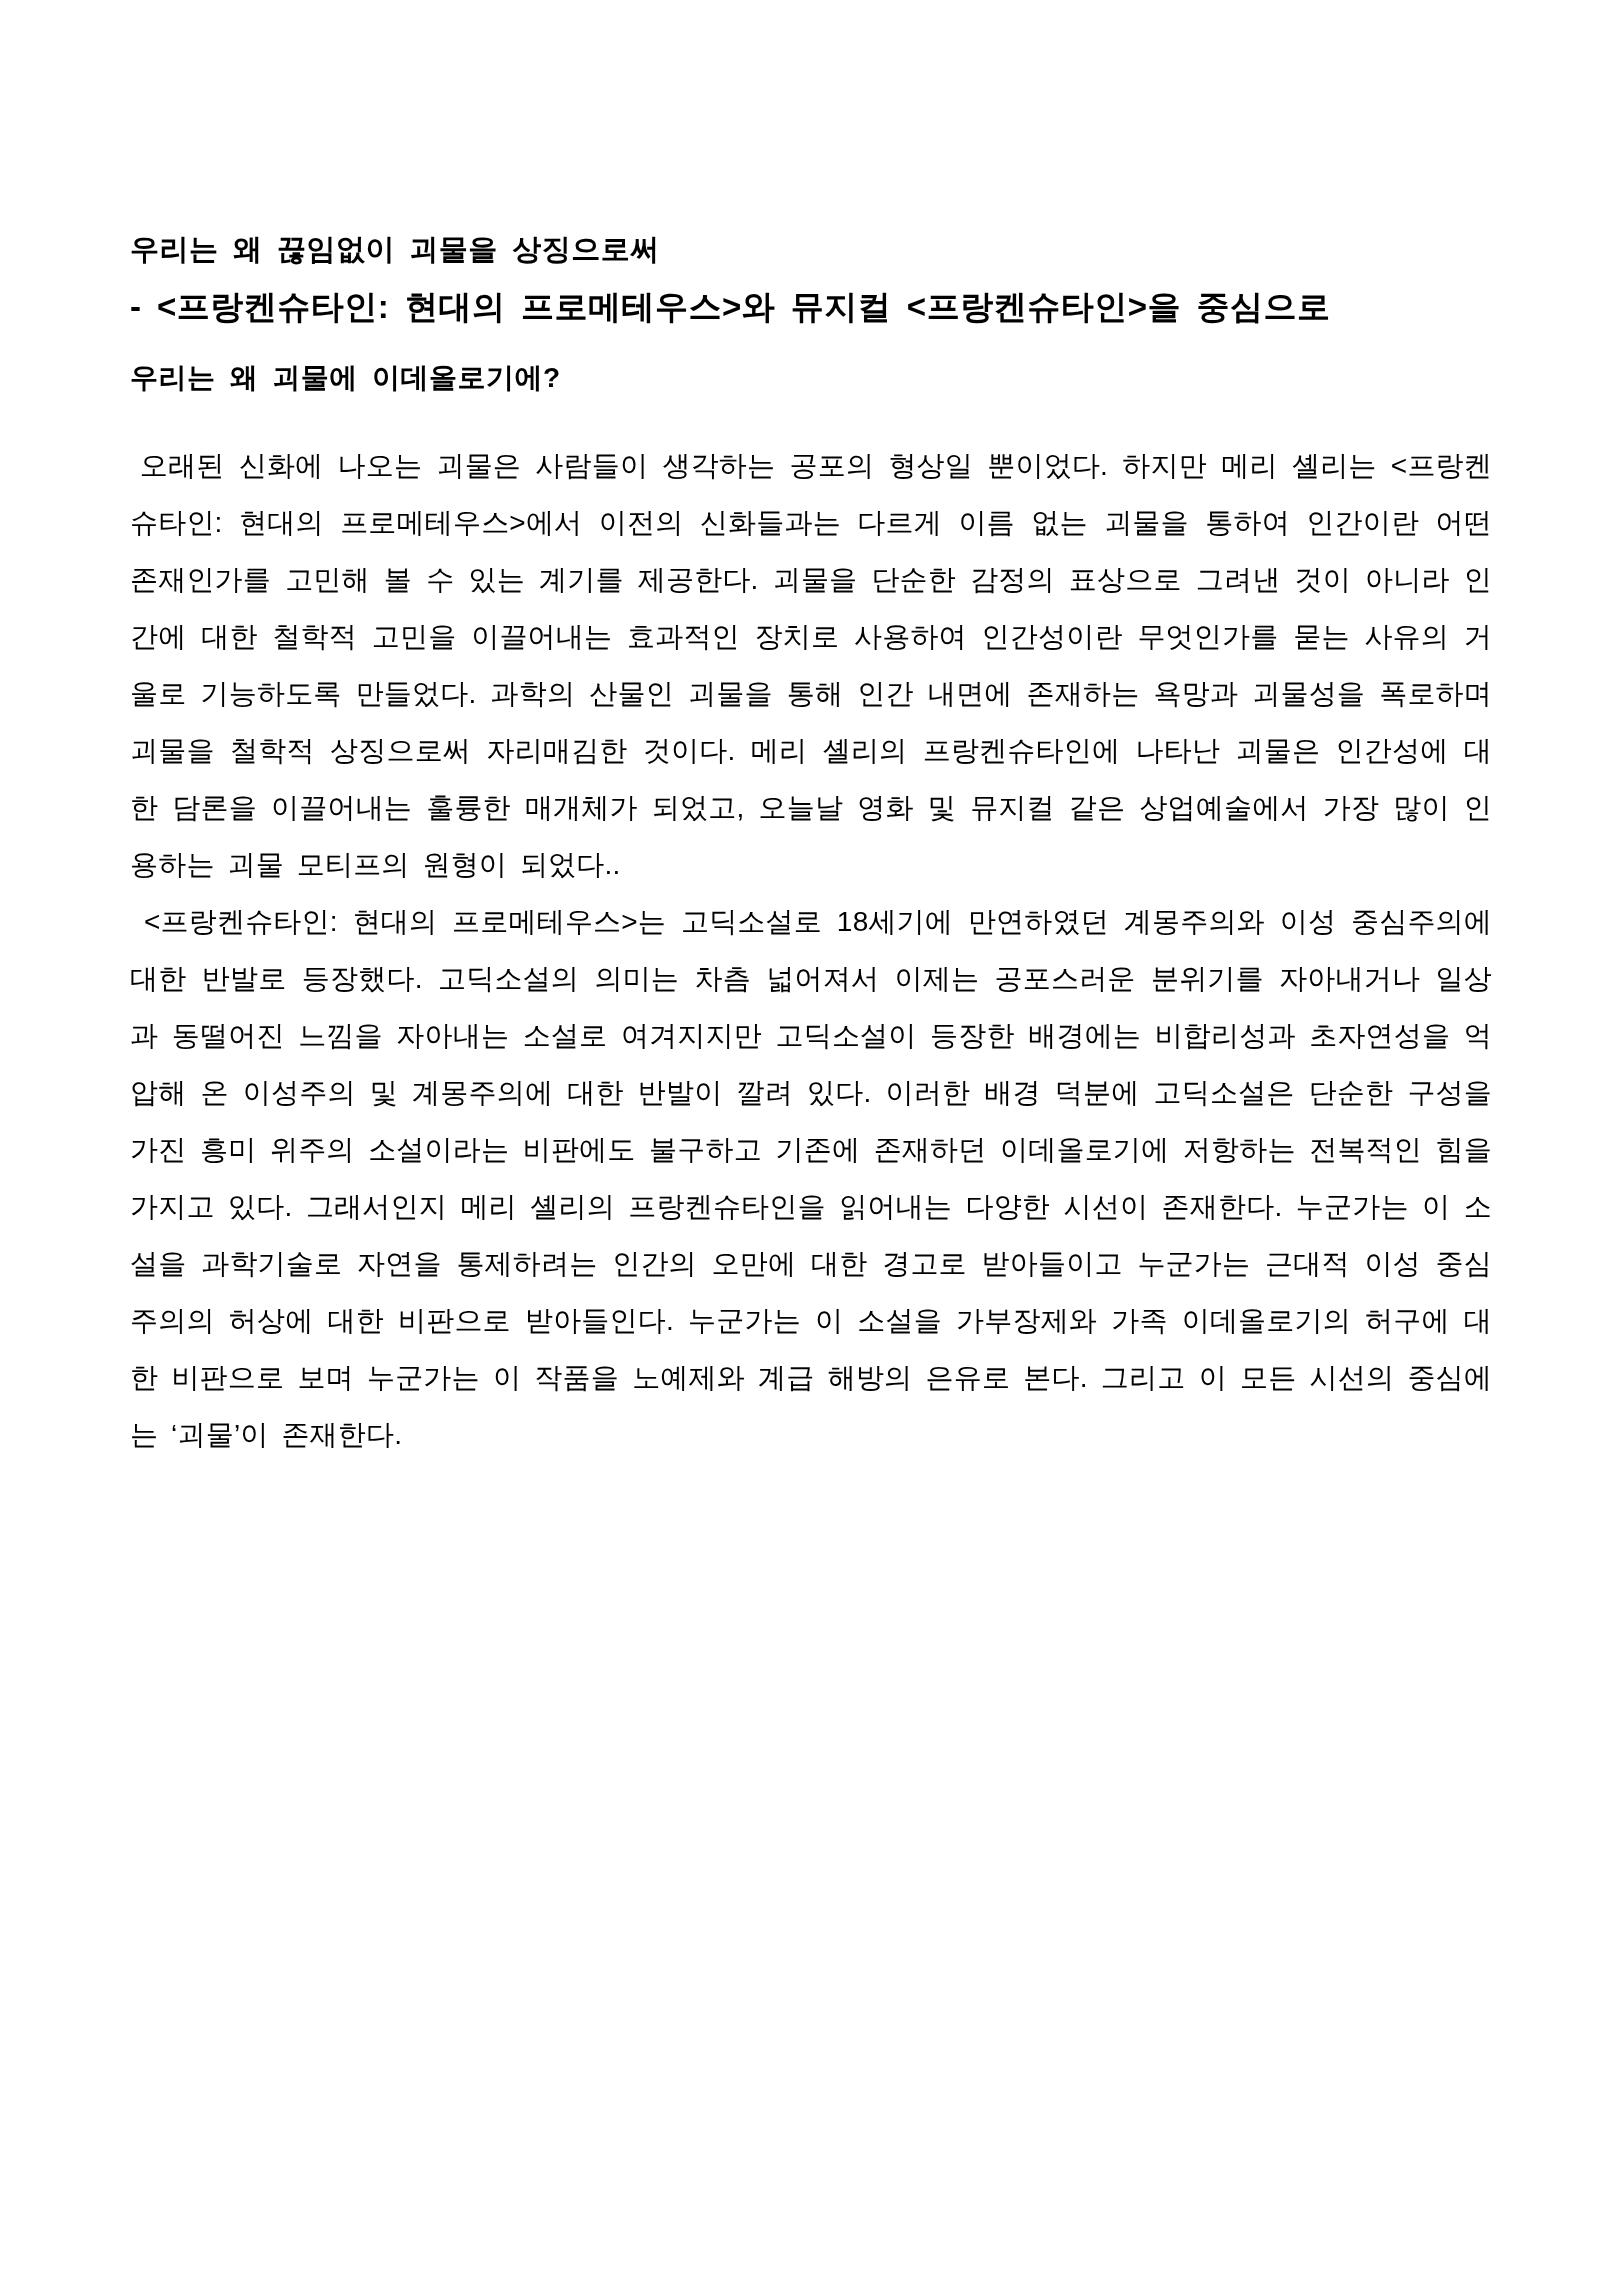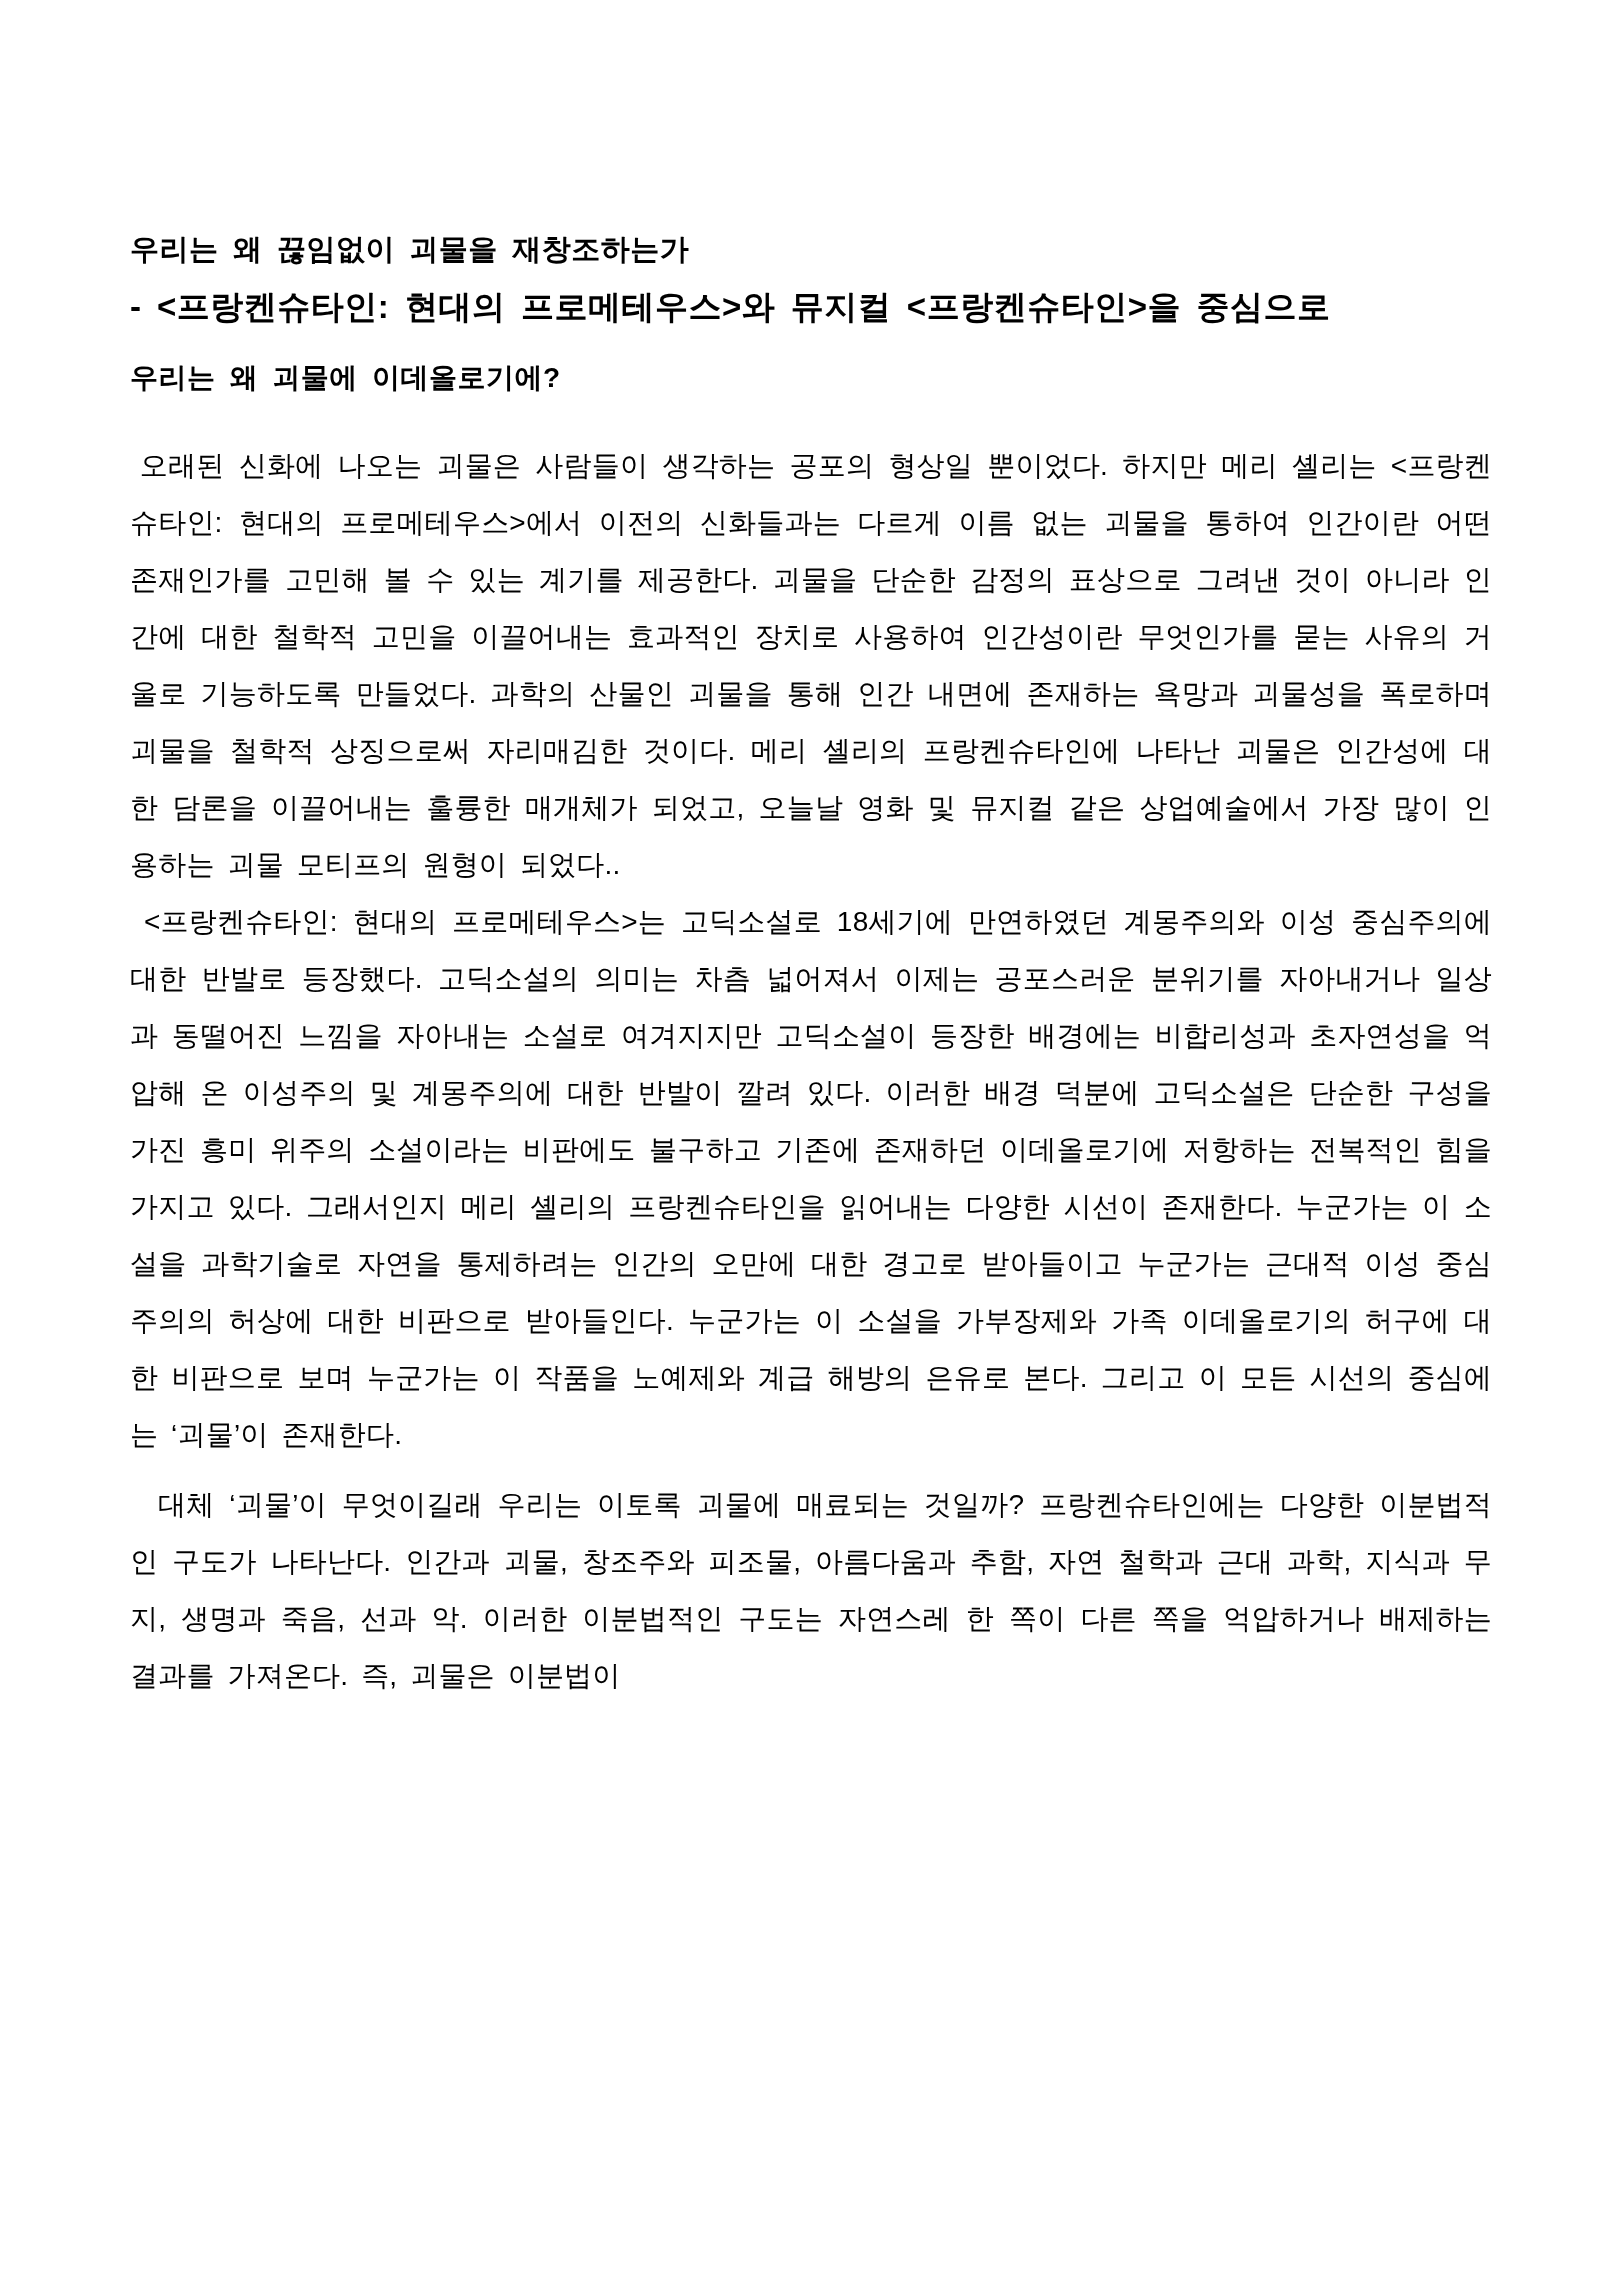--- a/index.html
+++ b/index.html
@@ -70,27 +70,26 @@
   .par-dichotomy {
     text-indent: 1.0em;
     margin-top: 13.7px;
   }
 </style>
 </head>
 <body>
 
 <div class="page">
 
-  <h1 class="doc-title">우리는 왜 끊임없이 괴물을 재창조하는가</h1>
+  <h1 class="doc-title">우리는 왜 끊임없이 괴물을 상징으로써</h1>
 
   <h2 class="doc-subtitle">- &lt;프랑켄슈타인: 현대의 프로메테우스&gt;와 뮤지컬 &lt;프랑켄슈타인&gt;을 중심으로</h2>
 
 
   <h3 class="section-heading">우리는 왜 괴물에 이데올로기에?</h3>
 
   <p class="body-par par-main">오래된 신화에 나오는 괴물은 사람들이 생각하는 공포의 형상일 뿐이었다. 하지만 메리 셸리는 &lt;프랑켄슈타인: 현대의 프로메테우스&gt;에서 이전의 신화들과는 다르게 이름 없는 괴물을 통하여 인간이란 어떤 존재인가를 고민해 볼 수 있는 계기를 제공한다. 괴물을 단순한 감정의 표상으로 그려낸 것이 아니라 인간에 대한 철학적 고민을 이끌어내는 효과적인 장치로 사용하여 인간성이란 무엇인가를 묻는 사유의 거울로 기능하도록 만들었다. 과학의 산물인 괴물을 통해 인간 내면에 존재하는 욕망과 괴물성을 폭로하며 괴물을 철학적 상징으로써 자리매김한 것이다. 메리 셸리의 프랑켄슈타인에 나타난 괴물은 인간성에 대한 담론을 이끌어내는 훌륭한 매개체가 되었고, 오늘날 영화 및 뮤지컬 같은 상업예술에서 가장 많이 인용하는 괴물 모티프의 원형이 되었다..</p>
 
   <p class="body-par par-gothic">&lt;프랑켄슈타인: 현대의 프로메테우스&gt;는 고딕소설로 18세기에 만연하였던 계몽주의와 이성 중심주의에 대한 반발로 등장했다. 고딕소설의 의미는 차츰 넓어져서 이제는 공포스러운 분위기를 자아내거나 일상과 동떨어진 느낌을 자아내는 소설로 여겨지지만 고딕소설이 등장한 배경에는 비합리성과 초자연성을 억압해 온 이성주의 및 계몽주의에 대한 반발이 깔려 있다. 이러한 배경 덕분에 고딕소설은 단순한 구성을 가진 흥미 위주의 소설이라는 비판에도 불구하고 기존에 존재하던 이데올로기에 저항하는 전복적인 힘을 가지고 있다. 그래서인지 메리 셸리의 프랑켄슈타인을 읽어내는 다양한 시선이 존재한다. 누군가는 이 소설을 과학기술로 자연을 통제하려는 인간의 오만에 대한 경고로 받아들이고 누군가는 근대적 이성 중심주의의 허상에 대한 비판으로 받아들인다. 누군가는 이 소설을 가부장제와 가족 이데올로기의 허구에 대한 비판으로 보며 누군가는 이 작품을 노예제와 계급 해방의 은유로 본다. 그리고 이 모든 시선의 중심에는 ‘괴물’이 존재한다.</p>
 
-  <p class="body-par par-dichotomy">대체 ‘괴물’이 무엇이길래 우리는 이토록 괴물에 매료되는 것일까? 프랑켄슈타인에는 다양한 이분법적인 구도가 나타난다. 인간과 괴물, 창조주와 피조물, 아름다움과 추함, 자연 철학과 근대 과학, 지식과 무지, 생명과 죽음, 선과 악. 이러한 이분법적인 구도는 자연스레 한 쪽이 다른 쪽을 억압하거나 배제하는 결과를 가져온다. 즉, 괴물은 이분법이</p>
 
 </div>
 
 
 </body></html>

